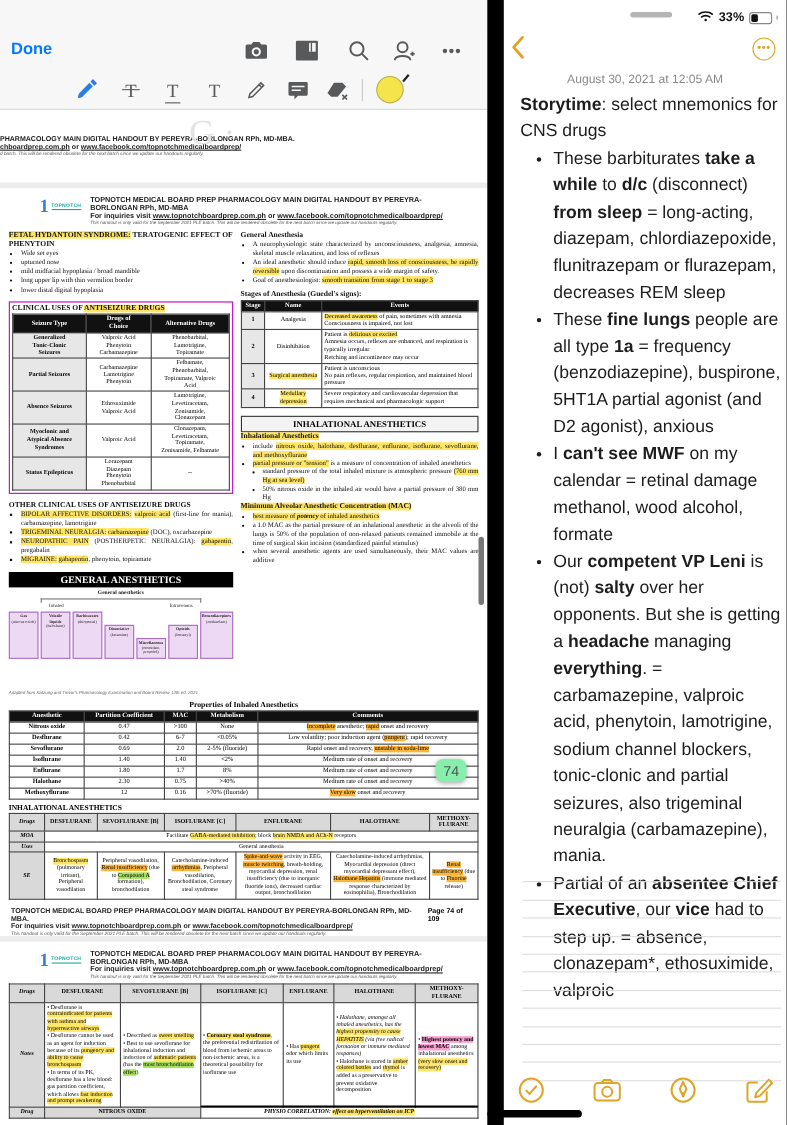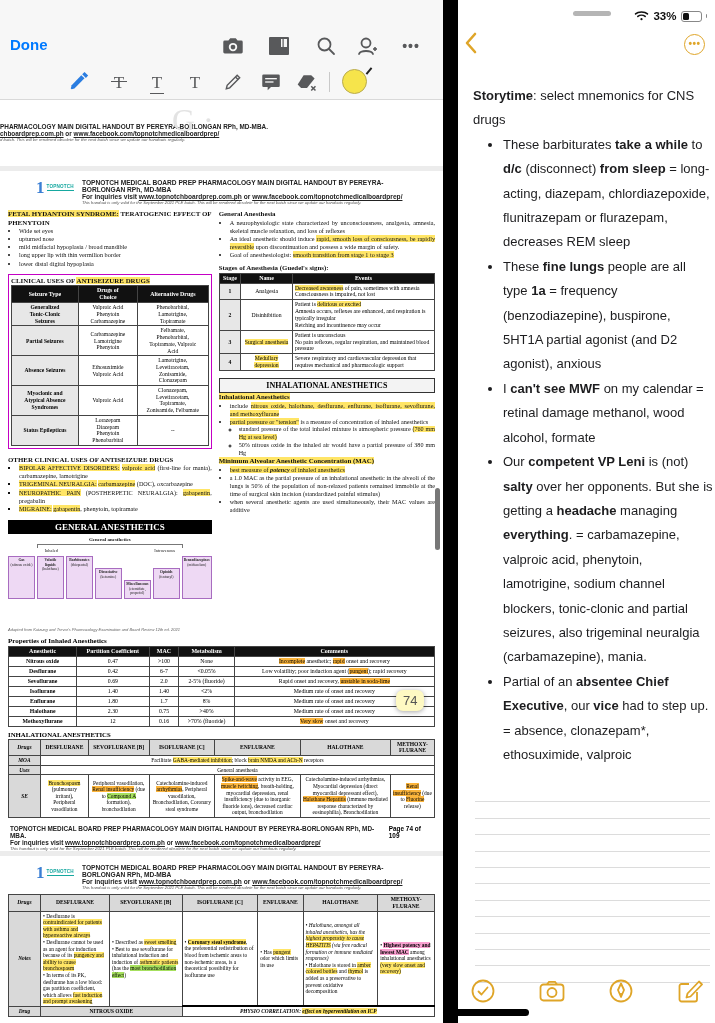--- a/index.html
+++ b/index.html
@@ -85,58 +85,58 @@
   .leaf { background:#eed9f4; border:0.8px solid #a86cc0; font-size:3.7px; text-align:center; padding:1.5px 1px; flex:1; line-height:1.25; color:#222; }
   .tree-caption { font-size:4px; font-style:italic; color:#666; margin-top:4px; }
 
   table.stages { font-size:5.7px; line-height:1.2; }
   table.stages th { background:#111; color:#fff; font-size:5.9px; text-align:center; }
   table.stages td.stg { font-weight:bold; background:#e7e7e7; text-align:center; width:10%; }
   table.stages td.nm { text-align:center; width:24%; }
 
   .inh-box { margin-top:7px; border:1px solid #333; background:#f3f3f3; text-align:center; font-weight:bold; font-size:8px; padding:2px 0; font-family:"Liberation Serif",serif; }
 
-  .props-title { text-align:left; font-weight:bold; font-size:7px; margin-top:5px; font-family:"Liberation Serif",serif; }
+  .props-title { text-align:center; font-weight:bold; font-size:7px; margin-top:5px; font-family:"Liberation Serif",serif; }
   table.props { font-size:5.8px; text-align:center; line-height:1.2; margin-top:1px; }
   table.props th { background:#111; color:#fff; font-size:6px; }
   table.props td.nm { font-weight:bold; }
 
   .big-label { font-weight:bold; font-size:6.8px; margin-top:4px; font-family:"Liberation Serif",serif; }
   table.bigt { font-size:5.4px; line-height:1.22; text-align:center; margin-top:1px; }
   table.bigt th { background:#d9d9d9; font-size:5.6px; }
   table.bigt td.lbl { background:#d9d9d9; font-weight:bold; font-style:italic; width:7.5%; }
 
   .footer-74 { margin-top:7px; padding:0 2px; }
   .footer-74 .row1 { display:flex; justify-content:space-between; }
   .pg-num { font-size:6.4px; font-weight:bold; }
 
   
   .page-75 { height:400px; padding:0 8px; }
 
-  .page-badge { position:absolute; left:396px; top:690px; background:#fef9c3; border-radius:7px; padding:3px 7px;
+  .page-badge { position:absolute; left:396px; top:690px; background:#86efac; border-radius:7px; padding:3px 7px;
                 font-size:13px; color:#555; box-shadow:0 1px 5px rgba(0,0,0,.35); z-index:5; }
   .pdf-scrollbar { position:absolute; left:435px; top:488px; width:5px; height:62px; background:#4a4a4a; border-radius:3px; opacity:.75; z-index:5; }
 
   
   .split-divider { position:absolute; left:443px; top:0; width:15px; height:1023px; background:#000; z-index:6; }
   .home-indicator { position:absolute; left:443px; top:1009px; width:86px; height:7px; background:#000; border-radius:4px; z-index:7; }
 
   
   .notes-app { position:absolute; left:458px; top:0; width:257px; height:1023px; background:#fff; }
   .statusbar-right { position:absolute; top:0; left:0; width:257px; height:28px; }
   .status-right-cluster { position:absolute; right:8px; top:7px; display:flex; align-items:center; gap:4px;text-align:right; }
   .battery-pct { font-size:11.5px; font-weight:bold; color:#111; }
   .battery { width:21px; height:11px; border:1px solid #888; border-radius:3px; position:relative; }
   .battery-fill { position:absolute; left:1px; top:1px; bottom:1px; width:33%; background:#111; border-radius:1.5px; }
   .battery-nub { width:1.5px; height:4px; background:#888; border-radius:0 1px 1px 0; }
   .notes-back { position:absolute; left:6px; top:32px; width:22px; height:24px; }
   .notes-more { position:absolute; right:10px; top:34px; width:21px; height:21px; border:1.5px solid #dfa528; border-radius:50%;
                 color:#dfa528; font-size:10px; font-weight:bold; text-align:center; line-height:18px; letter-spacing:.5px; }
   .notes-date { position:absolute; top:66px; left:0; width:100%; text-align:center; font-size:11px; color:#8a8a8e; }
-  .note-body { position:absolute; top:84px; left:15px; width:240px; font-size:13px; line-height:24.4px; color:#1d1d1f; }
+  .note-body { position:absolute; top:84px; left:15px; width:240px; font-size:16px; line-height:24.4px; color:#1d1d1f; }
   .note-body ul { list-style:disc outside; padding-left:30px; }
   .note-body li::marker { color:#1d1d1f; }
 
   .ruled { position:absolute; top:786px; left:17px; width:235px; }
   .ruled-line { height:16.4px; border-bottom:1px solid #dcdcdc; }
 
   .notes-bottombar { position:absolute; top:972px; left:0; width:257px; height:38px; display:flex; align-items:center; justify-content:space-between; padding:0 12px; }
   .nb-icon { width:26px; height:26px; }
   .nb-icon svg { width:100%; height:100%; }
 </style>
@@ -601,20 +601,21 @@
       </div>
     </div>
 
     <div class="notes-back">
       <svg viewBox="0 0 14 22" width="14" height="22" fill="none" stroke="#dfa528" stroke-width="2.6" stroke-linecap="round" stroke-linejoin="round">
           <polyline points="11,2 3,11 11,20"></polyline>
         </svg>
     </div>
     <div class="notes-more">•••</div>
 
+    <div class="notes-date">August 30, 2021 at 12:05 AM</div>
 
     <div class="note-body">
       <p><span class="b">Storytime</span><span>: select mnemonics for CNS drugs</span></p>
       <ul>
         <li><span>These barbiturates </span><span class="b">take a while</span><span> to </span><span class="b">d/c</span><span> (disconnect) </span><span class="b">from sleep</span><span> = long-acting, diazepam, chlordiazepoxide, flunitrazepam or flurazepam, decreases REM sleep</span></li>
         <li><span>These </span><span class="b">fine lungs</span><span> people are all type </span><span class="b">1a</span><span> = frequency (benzodiazepine), buspirone, 5HT1A partial agonist (and D2 agonist), anxious</span></li>
         <li><span>I </span><span class="b">can't see MWF</span><span> on my calendar = retinal damage methanol, wood alcohol, formate</span></li>
         <li><span>Our </span><span class="b">competent VP Leni</span><span> is (not) </span><span class="b">salty</span><span> over her opponents. But she is getting a </span><span class="b">headache</span><span> managing </span><span class="b">everything</span><span>. = carbamazepine, valproic acid, phenytoin, lamotrigine, sodium channel blockers, tonic-clonic and partial seizures, also trigeminal neuralgia (carbamazepine), mania.</span></li>
         <li><span>Partial of an </span><span class="b">absentee Chief Executive</span><span>, our </span><span class="b">vice</span><span> had to step up. = absence, clonazepam*, ethosuximide, valproic</span></li>
       </ul>

